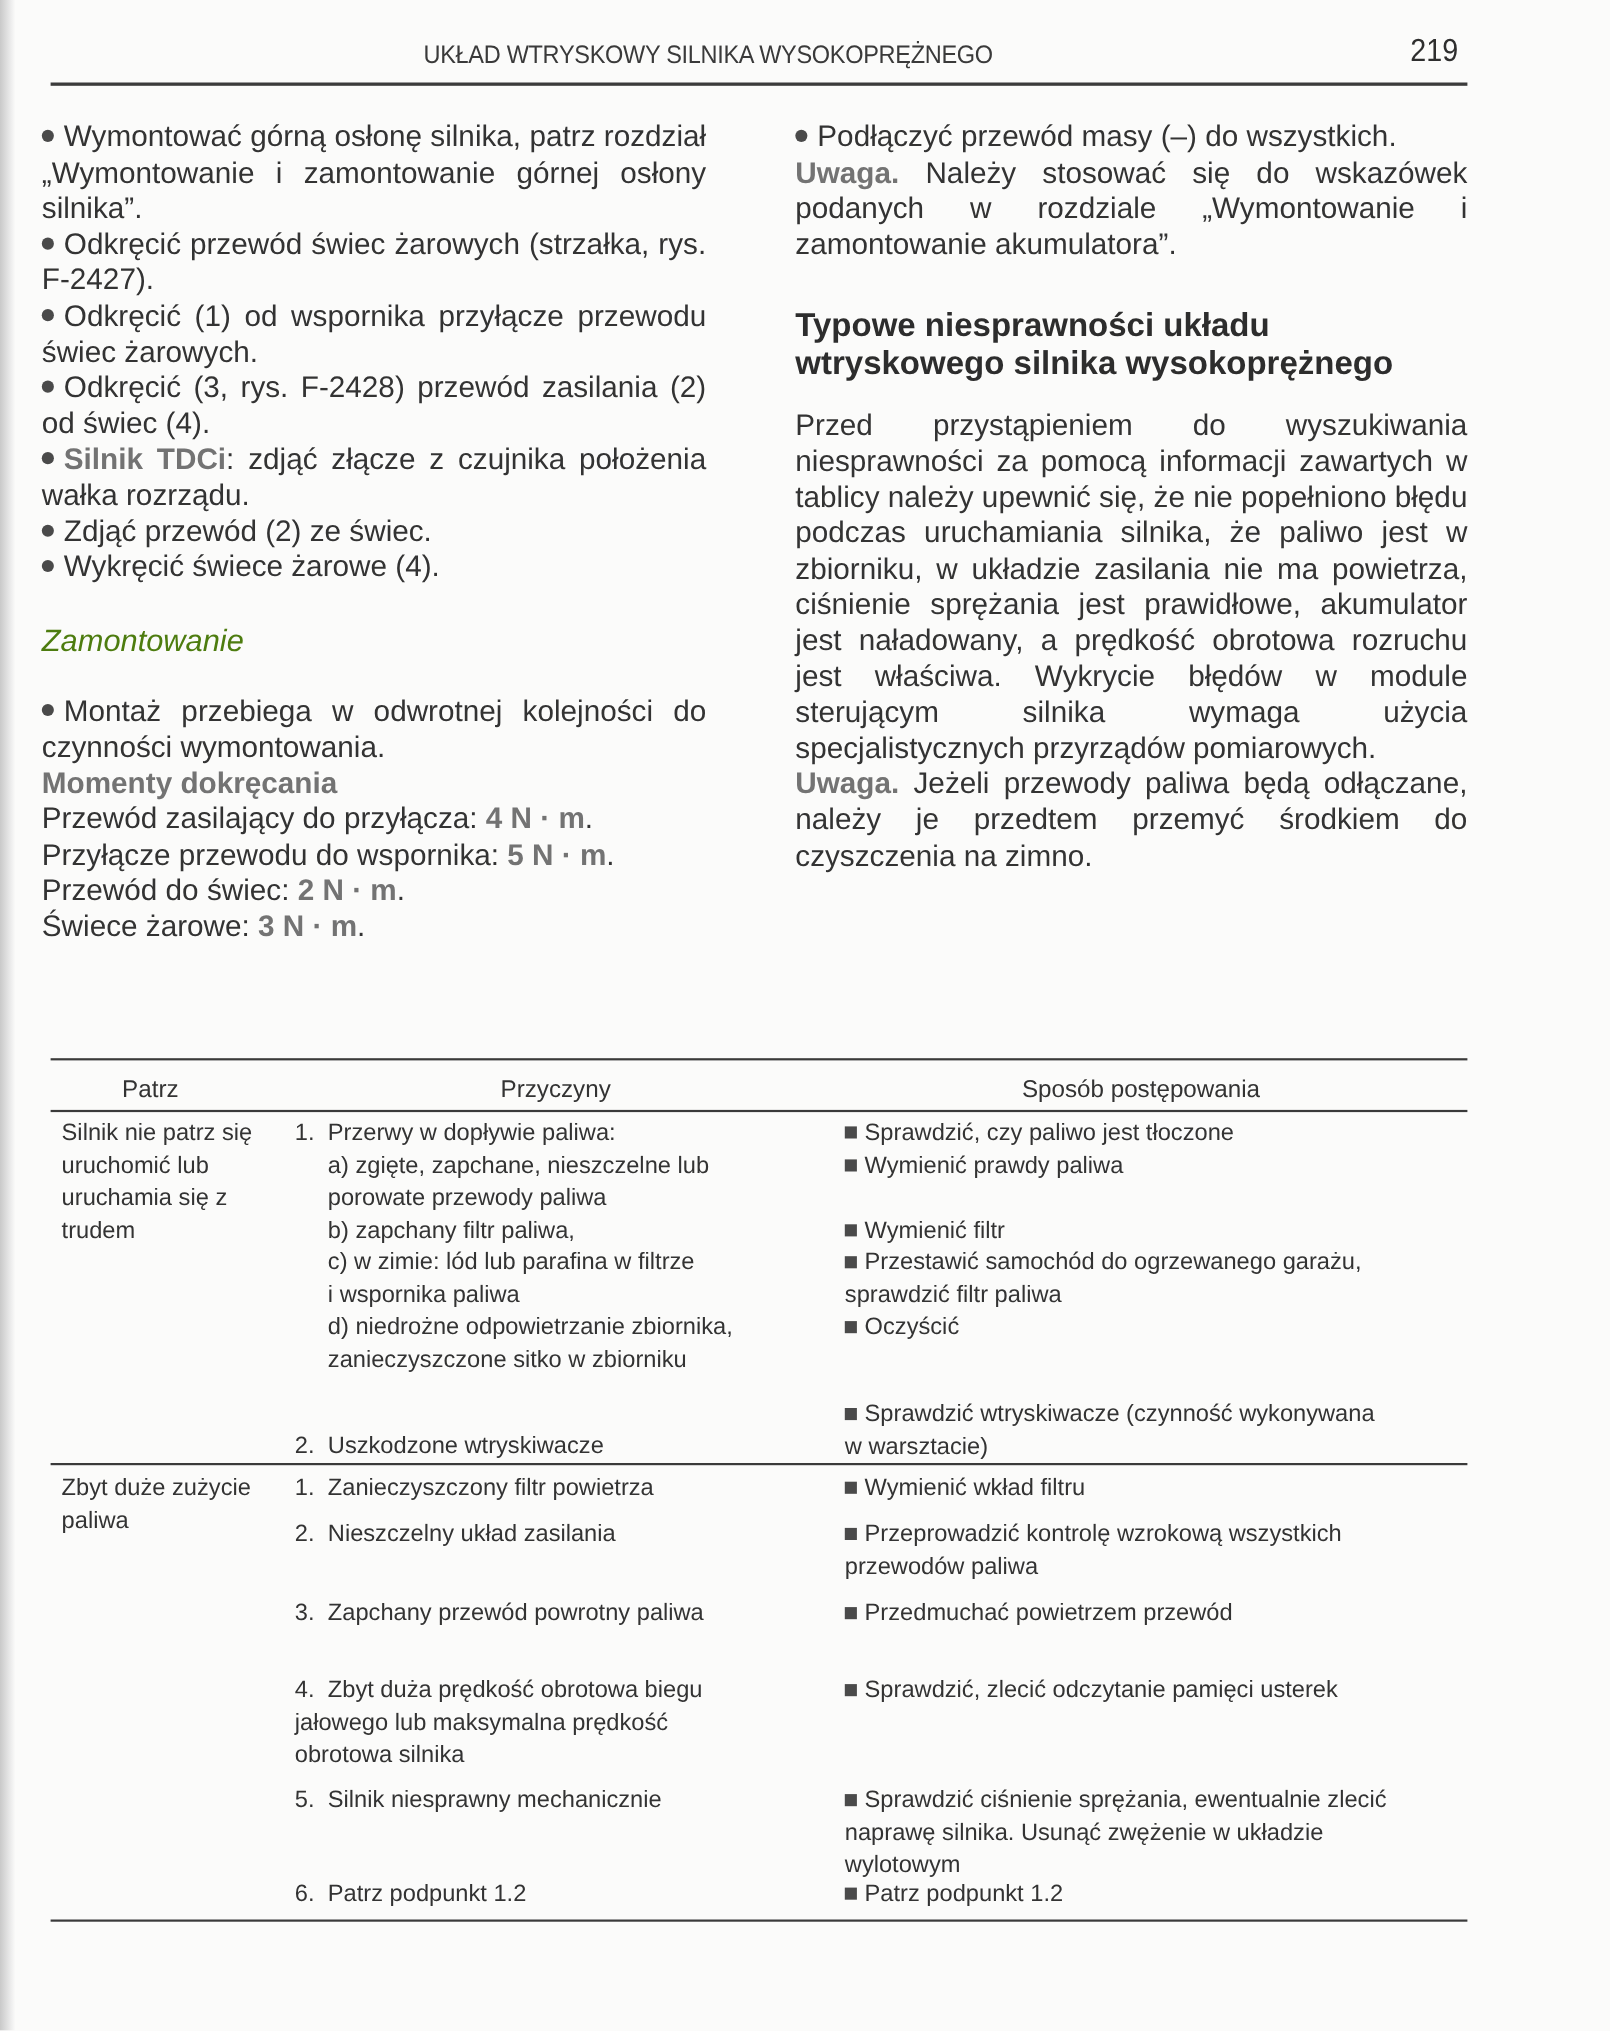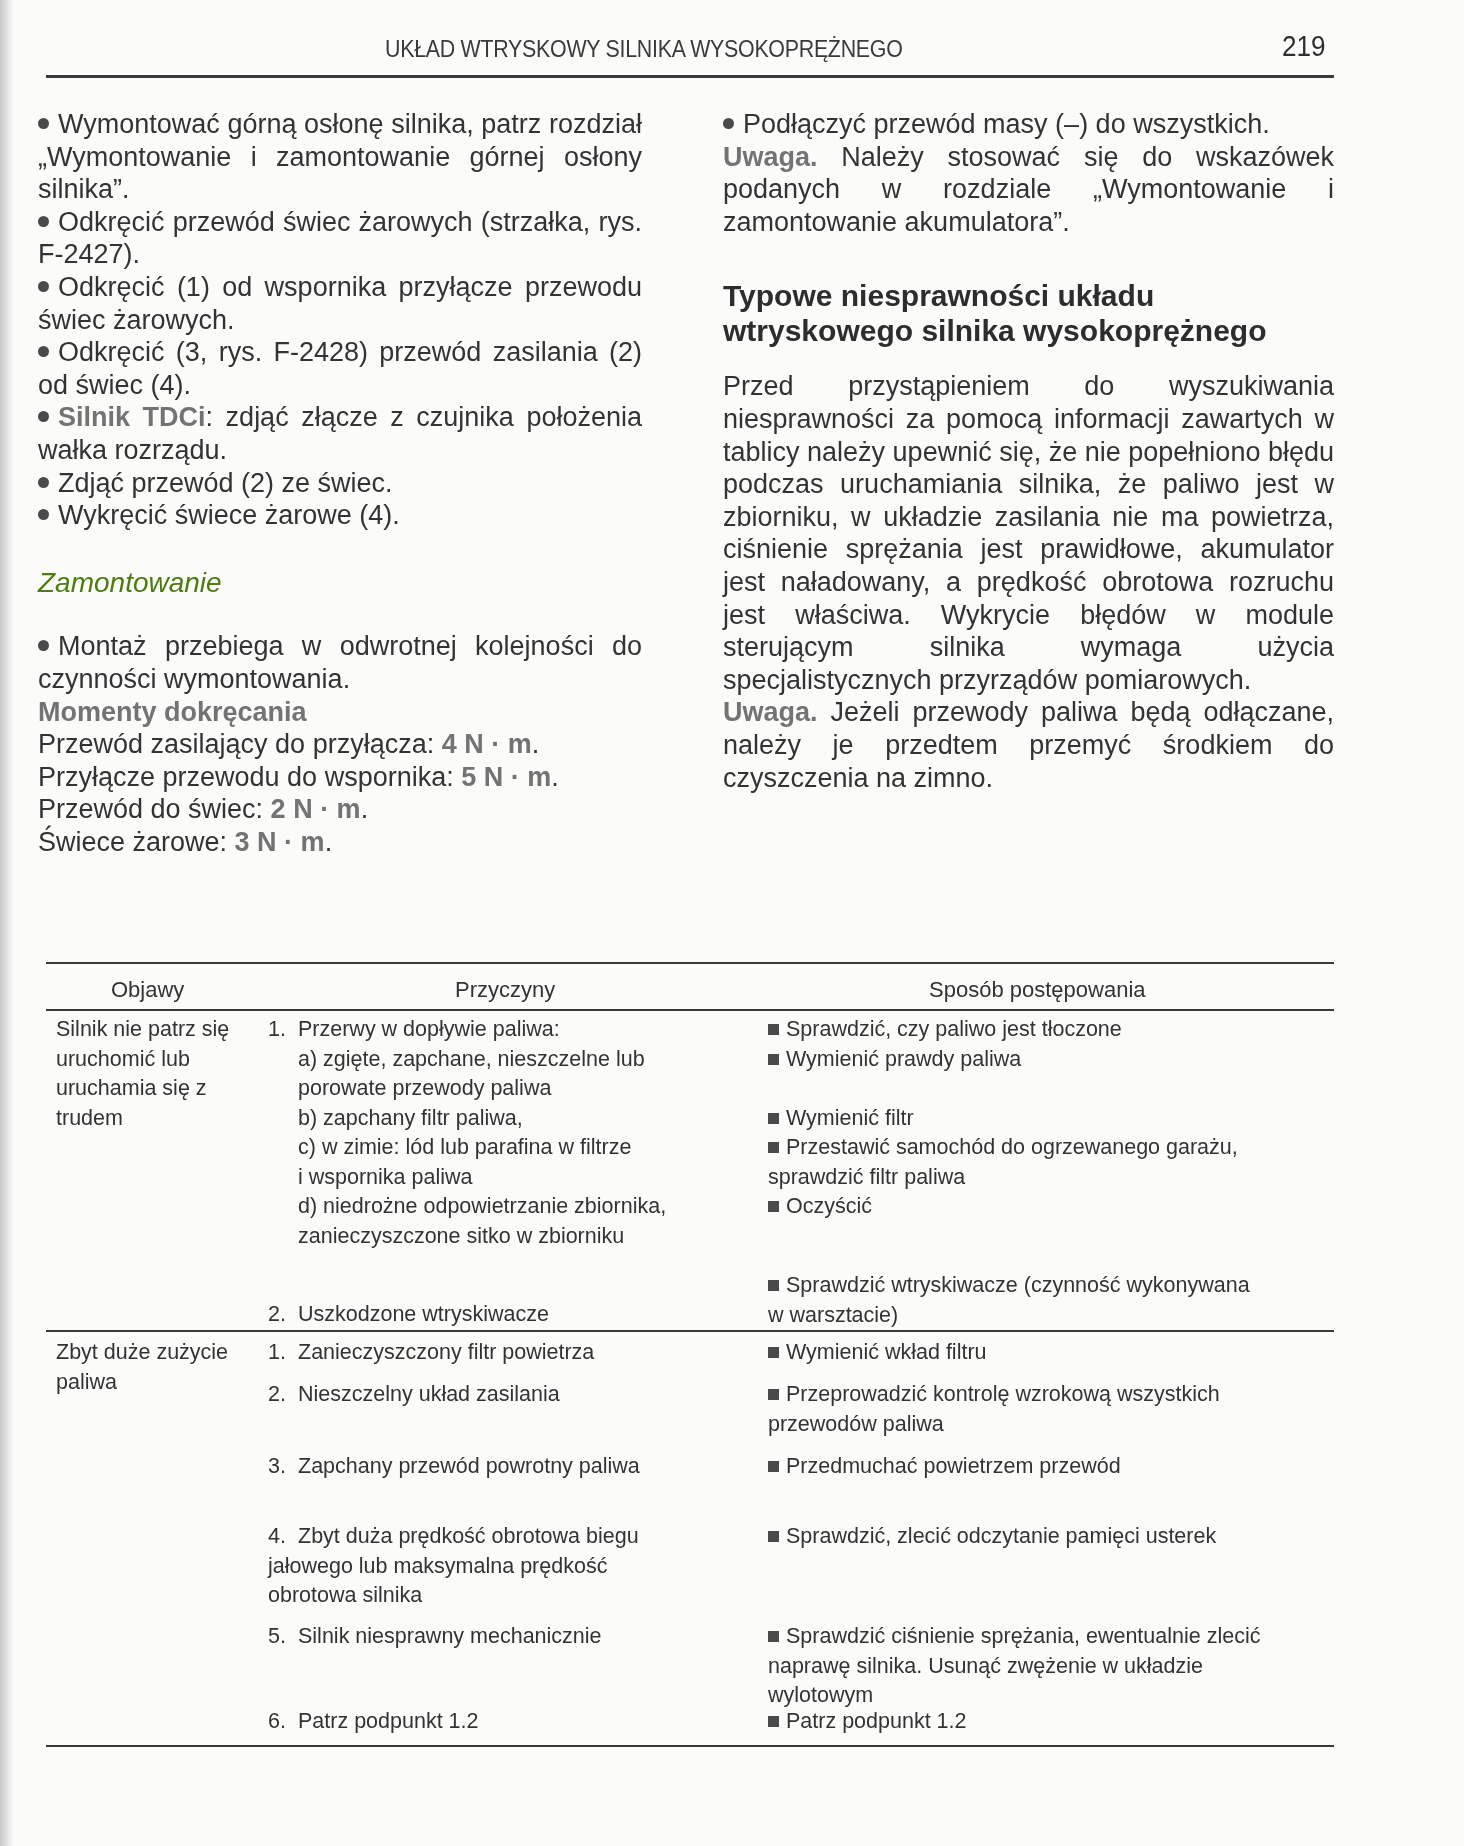--- a/index.html
+++ b/index.html
@@ -103,21 +103,21 @@
   <p class="p last-left"><span class="b">Uwaga.</span><span> Należy stosować się do wskazówek podanych w rozdziale „Wymontowanie i zamontowanie akumulatora”.</span></p>
 
   <div class="section-heading">Typowe niesprawności układu wtryskowego silnika wysokoprężnego</div>
 
   <p class="p last-left">Przed przystąpieniem do wyszukiwania niesprawności za pomocą informacji zawartych w tablicy należy upewnić się, że nie popełniono błędu podczas uruchamiania silnika, że paliwo jest w zbiorniku, w układzie zasilania nie ma powietrza, ciśnienie sprężania jest prawidłowe, akumulator jest naładowany, a prędkość obrotowa rozruchu jest właściwa. Wykrycie błędów w module sterującym silnika wymaga użycia specjalistycznych przyrządów pomiarowych.</p>
   <p class="p last-left"><span class="b">Uwaga.</span><span> Jeżeli przewody paliwa będą odłączane, należy je przedtem przemyć środkiem do czyszczenia na zimno.</span></p>
 </div>
 
 <div class="tbl">
   <div class="tbl-rule" style="top:0;height:2px;"></div>
-  <div class="th" style="left:65px;">Objawy</div>
+  <div class="th" style="left:65px;">Patrz</div>
   <div class="th" style="left:409px;">Przyczyny</div>
   <div class="th" style="left:883px;">Sposób postępowania</div>
   <div class="tbl-rule" style="top:47px;height:2px;"></div>
 
   <div class="cell sym" style="top:53px;">Silnik nie patrz się uruchomić lub uruchamia się z trudem</div>
   <div class="cell cause" style="top:53px;">
     <div><span class="num">1.</span><span>Przerwy w dopływie paliwa:</span></div>
     <span class="sub">a) zgięte, zapchane, nieszczelne lub</span>
     <span class="subwrap">porowate przewody paliwa</span>
     <span class="sub">b) zapchany filtr paliwa,</span>

